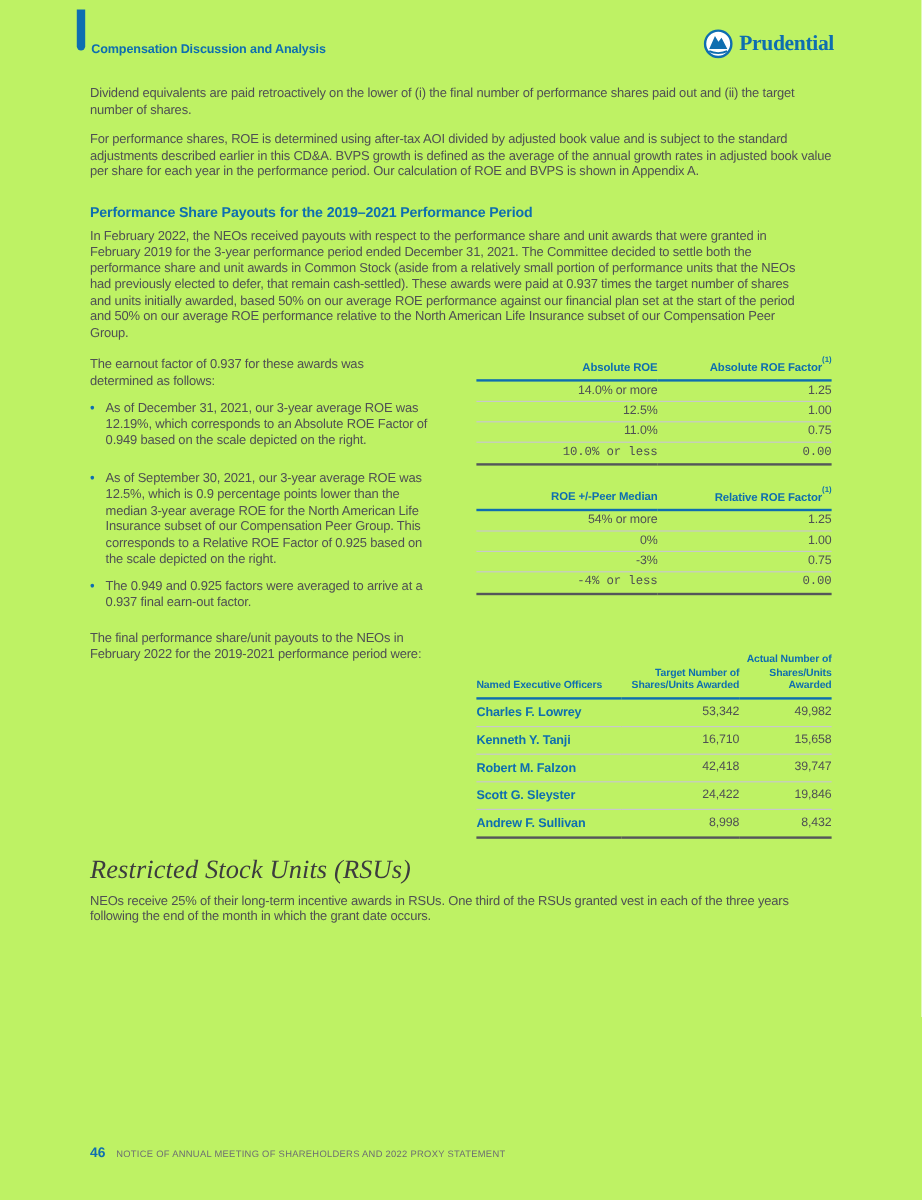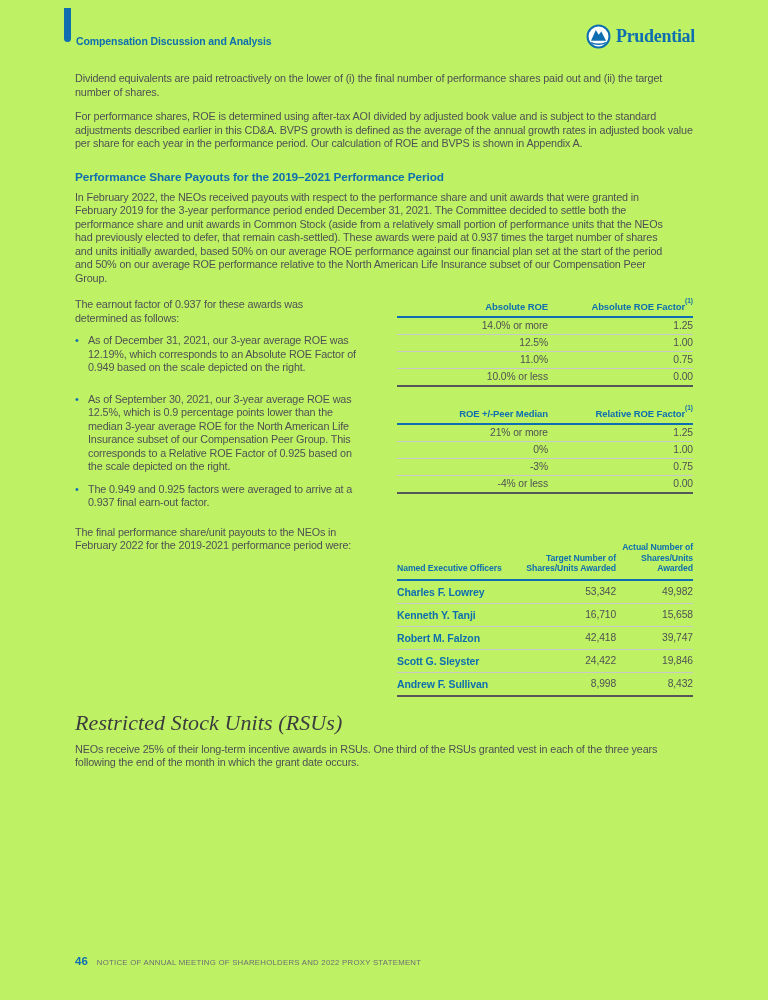--- a/index.html
+++ b/index.html
@@ -77,21 +77,21 @@
     font-size: 9.5px; font-weight: bold; color: #0e6eb0;
     text-align: right; padding: 2px 0 4px 0;
     border-bottom: 2px solid #0e6eb0; letter-spacing: -0.1px;
   }
   .t-scale td {
     font-size: 10.3px; color: #4f5053; text-align: right;
     padding: 2px 0 3px 0; border-bottom: 1px solid #c8c9cb;
     letter-spacing: -0.1px;
   }
   .t-scale th:first-child, .t-scale td:first-child { width: 51%; }
-  .t-scale tr.last td { border-bottom: 2px solid #55565a; }
+  .t-scale tr.last td { border-bottom: 2px solid #55565a; font-family: Liberation Mono, monospace; }
   .t-scale.second { margin-top: 18px; }
 
   .t-payout { margin-top: 48px; }
   .t-payout th {
     font-size: 8.7px; font-weight: bold; color: #0e6eb0;
     vertical-align: bottom; padding: 0 0 5px 0;
     border-bottom: 2px solid #0e6eb0; letter-spacing: -0.1px; line-height: 10.5px;
   }
   .t-payout th.c1 { text-align: left; width: 41%; }
   .t-payout th.c2 { text-align: right; width: 33%; }
@@ -195,21 +195,21 @@
 
         <table class="t-scale second">
           <thead>
             <tr>
               <th><span>ROE +/-Peer Median</span></th>
               <th><span>Relative ROE Factor</span><sup class="fn">(1)</sup></th>
             </tr>
           </thead>
           <tbody>
             <tr>
-                <td>21% or more</td>
+                <td>54% or more</td>
                 <td>1.25</td>
               </tr>
             <tr>
                 <td>0%</td>
                 <td>1.00</td>
               </tr>
             <tr>
                 <td>-3%</td>
                 <td>0.75</td>
               </tr>

